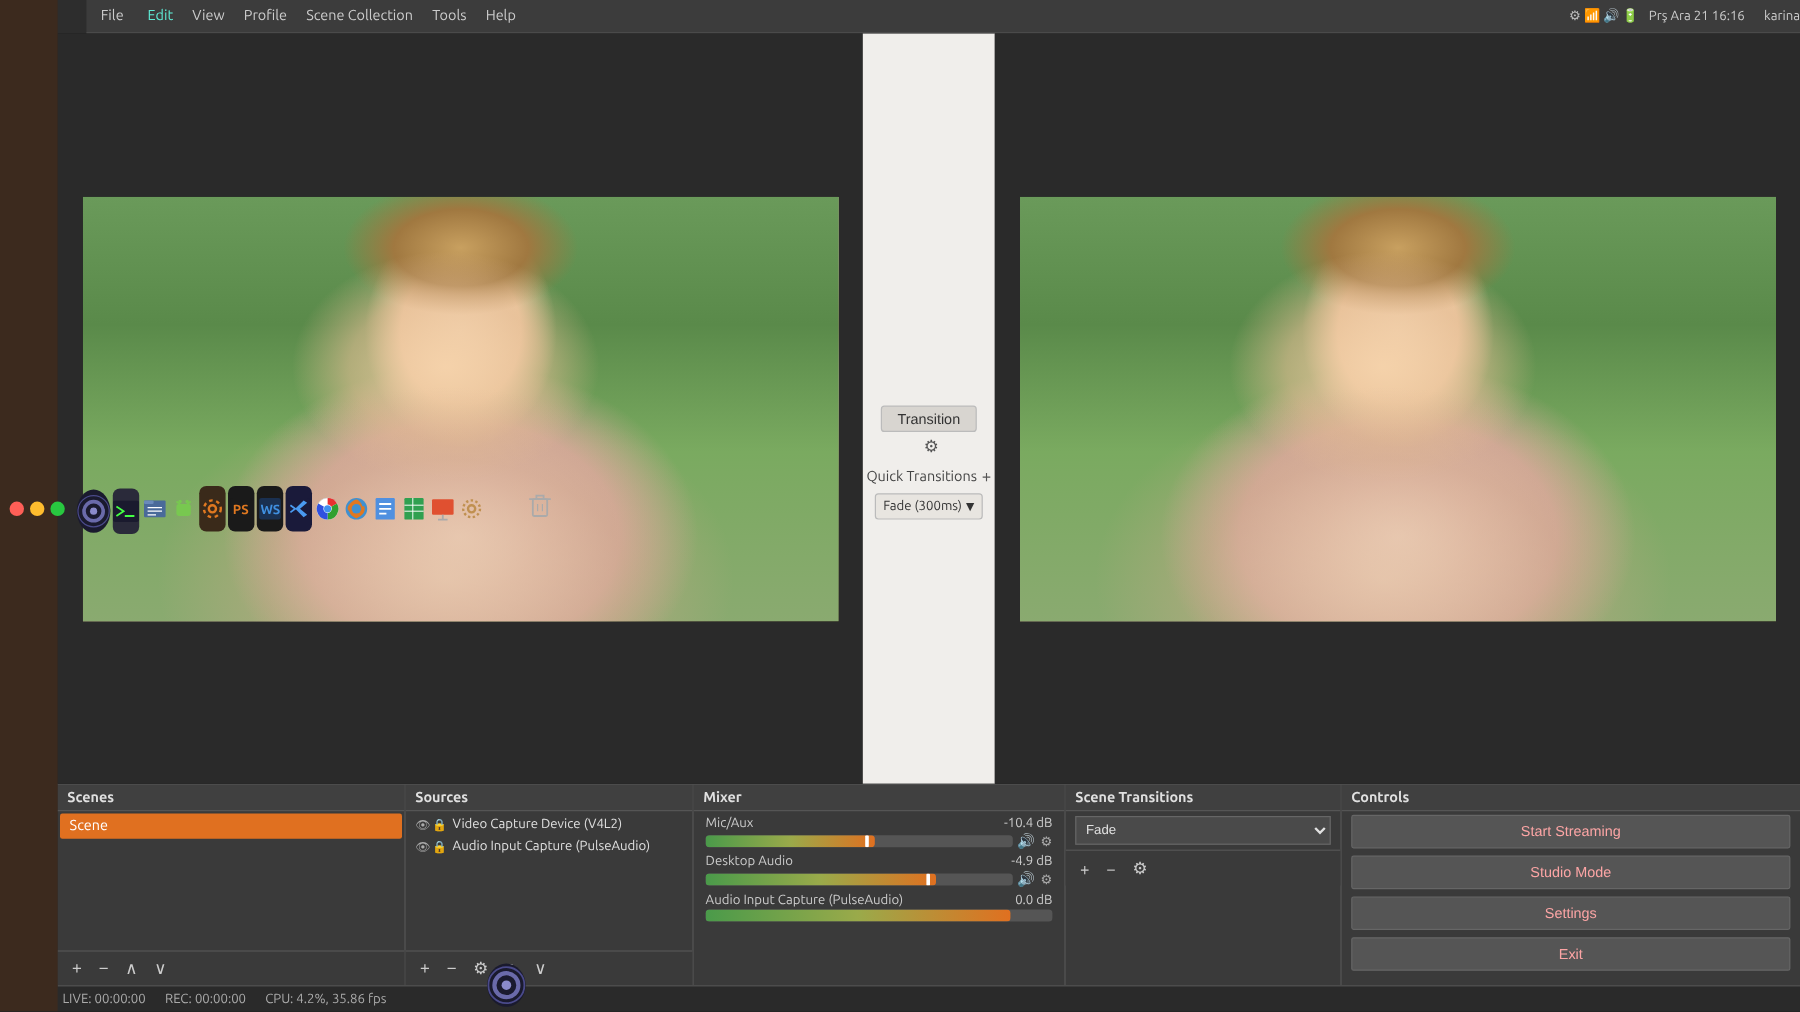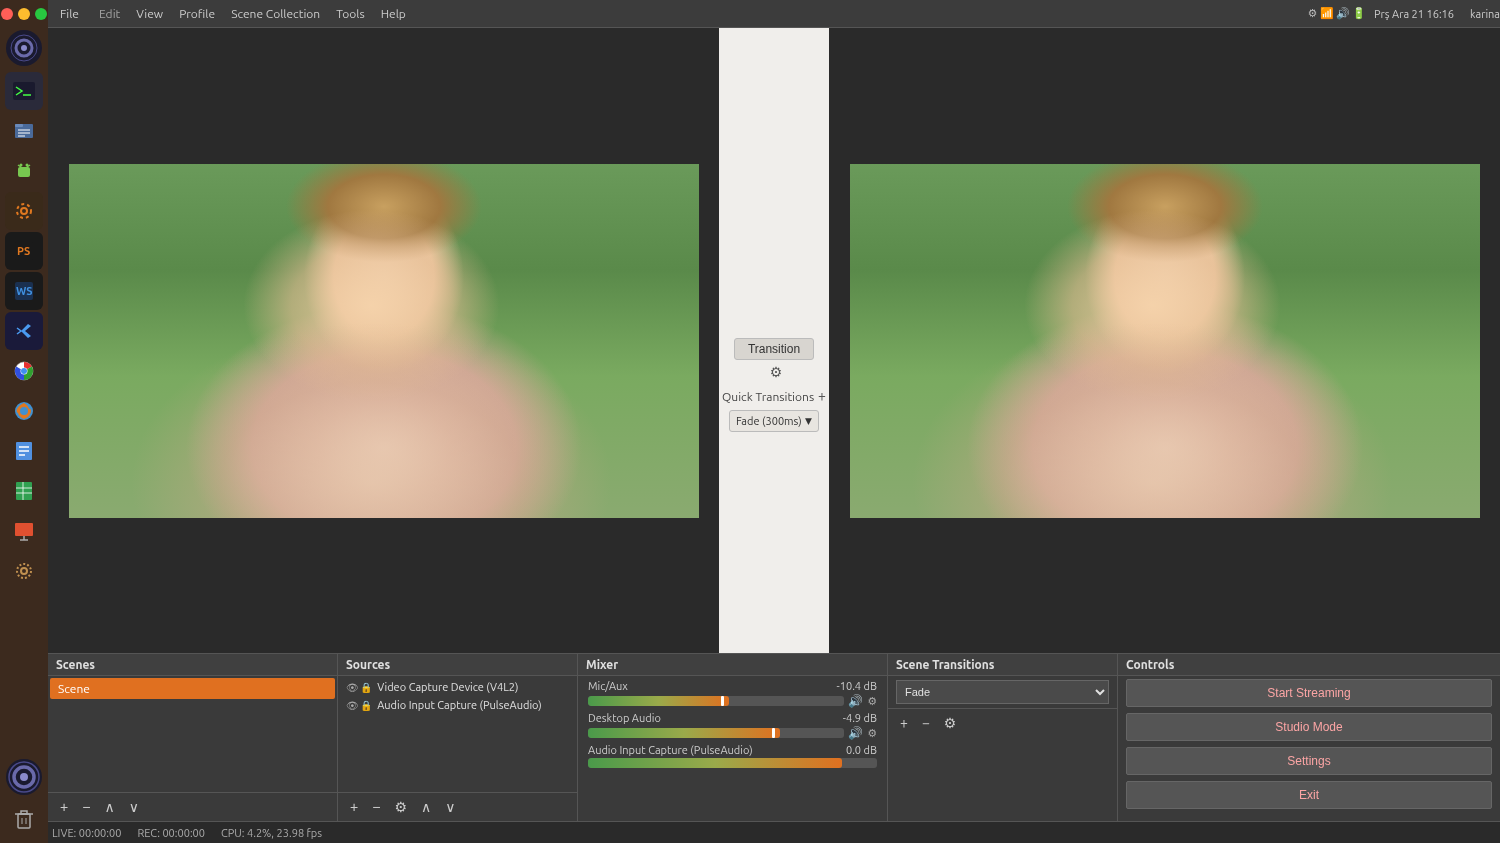--- a/index.html
+++ b/index.html
@@ -13,21 +13,21 @@
       overflow: hidden;
       display: flex;
     }
 
     
     #os-sidebar {
       width: 48px;
       height: 843px;
       background: #3c2a1e;
       display: flex;
-      flex-direction: column;
+      flex-direction: row;
       align-items: center;
       padding-top: 4px;
       gap: 2px;
       flex-shrink: 0;
       z-index: 10;
     }
     .sidebar-icon {
       width: 38px;
       height: 38px;
       border-radius: 6px;
@@ -355,20 +355,21 @@
     .dot-min { background: #febc2e; }
     .dot-max { background: #28c840; }
 
     .title-bar {
       display: flex;
       align-items: center;
       height: 28px;
       background: #3c3c3c;
       border-bottom: 1px solid #555;
       flex-shrink: 0;
+      margin-left: 24px;
     }
 
     .preview-area-bg-left {
       flex: 1;
       background: #2a2a2a;
       display: flex;
       align-items: center;
       justify-content: center;
     }
     .preview-area-bg-right {
@@ -548,21 +549,21 @@
       <line x1="12" y1="9" x2="12" y2="15" stroke="#aaa" stroke-width="1"></line>
       <path d="M7,2 L13,2 L13,5 L7,5 Z" fill="none" stroke="#aaa" stroke-width="1.5"></path>
     </svg>
   </div>
 </div>
 
 <div id="obs-main">
 
   <div class="title-bar">
     <span style="padding: 0 12px; font-size: 12px; color: #ccc;">File</span>
-    <span style="padding: 0 8px; font-size: 12px; color: #a3a3a3;">Edit</span>
+    <span style="padding: 0 8px; font-size: 12px; color: #5eead4;">Edit</span>
     <span style="padding: 0 8px; font-size: 12px; color: #ccc;">View</span>
     <span style="padding: 0 8px; font-size: 12px; color: #ccc;">Profile</span>
     <span style="padding: 0 8px; font-size: 12px; color: #ccc;">Scene Collection</span>
     <span style="padding: 0 8px; font-size: 12px; color: #ccc;">Tools</span>
     <span style="padding: 0 8px; font-size: 12px; color: #ccc;">Help</span>
     <div class="menu-right">
       <span style="font-size:11px; color:#bbb;">⚙ 📶 🔊 🔋</span>
       <span style="font-size:11px; color:#ccc; margin-right:8px;">Prş Ara 21 16:16</span>
       <span style="font-size:11px; color:#ccc;">karina</span>
     </div>
@@ -716,15 +717,15 @@
       <button class="control-btn">Start Streaming</button>
       <button class="control-btn">Studio Mode</button>
       <button class="control-btn">Settings</button>
       <button class="control-btn">Exit</button>
     </div>
   </div>
 
   <div id="status-bar">
     <span>LIVE: 00:00:00</span>
     <span>REC: 00:00:00</span>
-    <span>CPU: 4.2%, 23.98 fps</span>
+    <span>CPU: 4.2%, 35.86 fps</span>
   </div>
 </div>
 
 </body></html>

